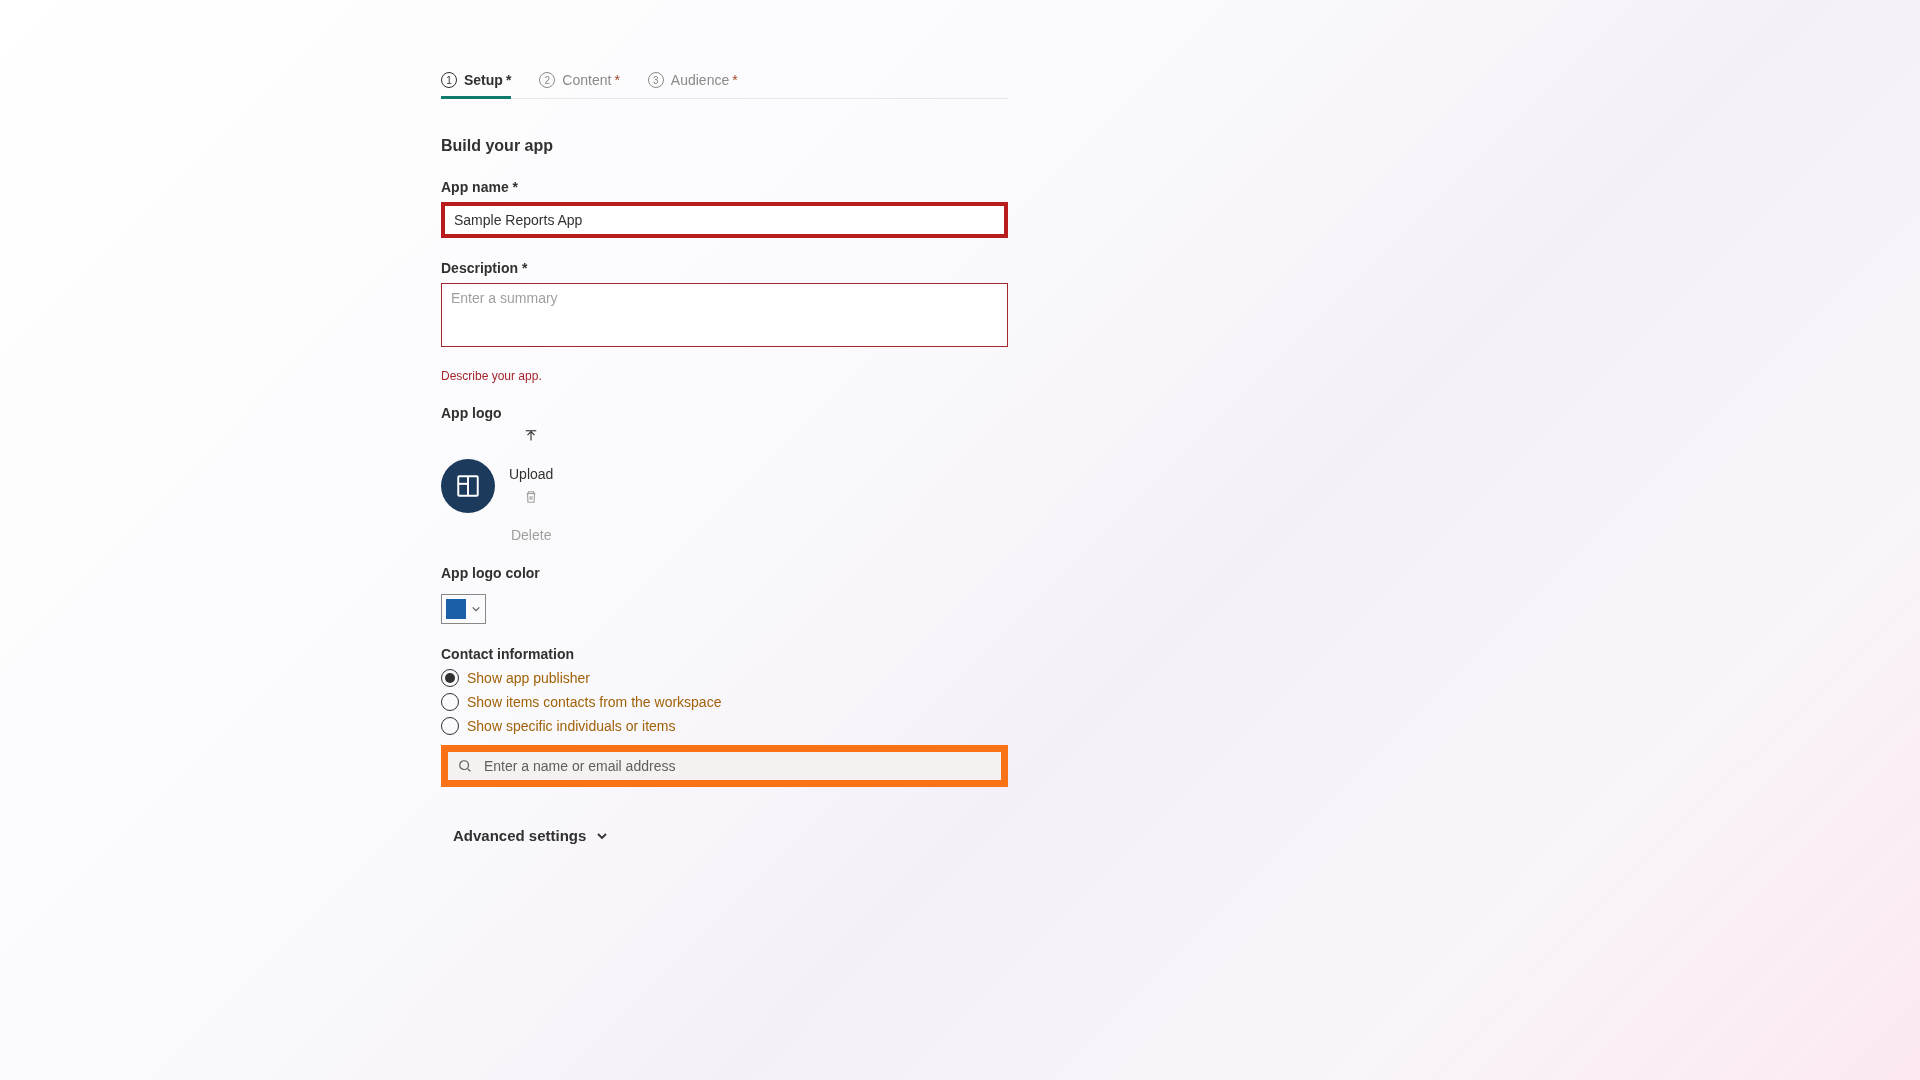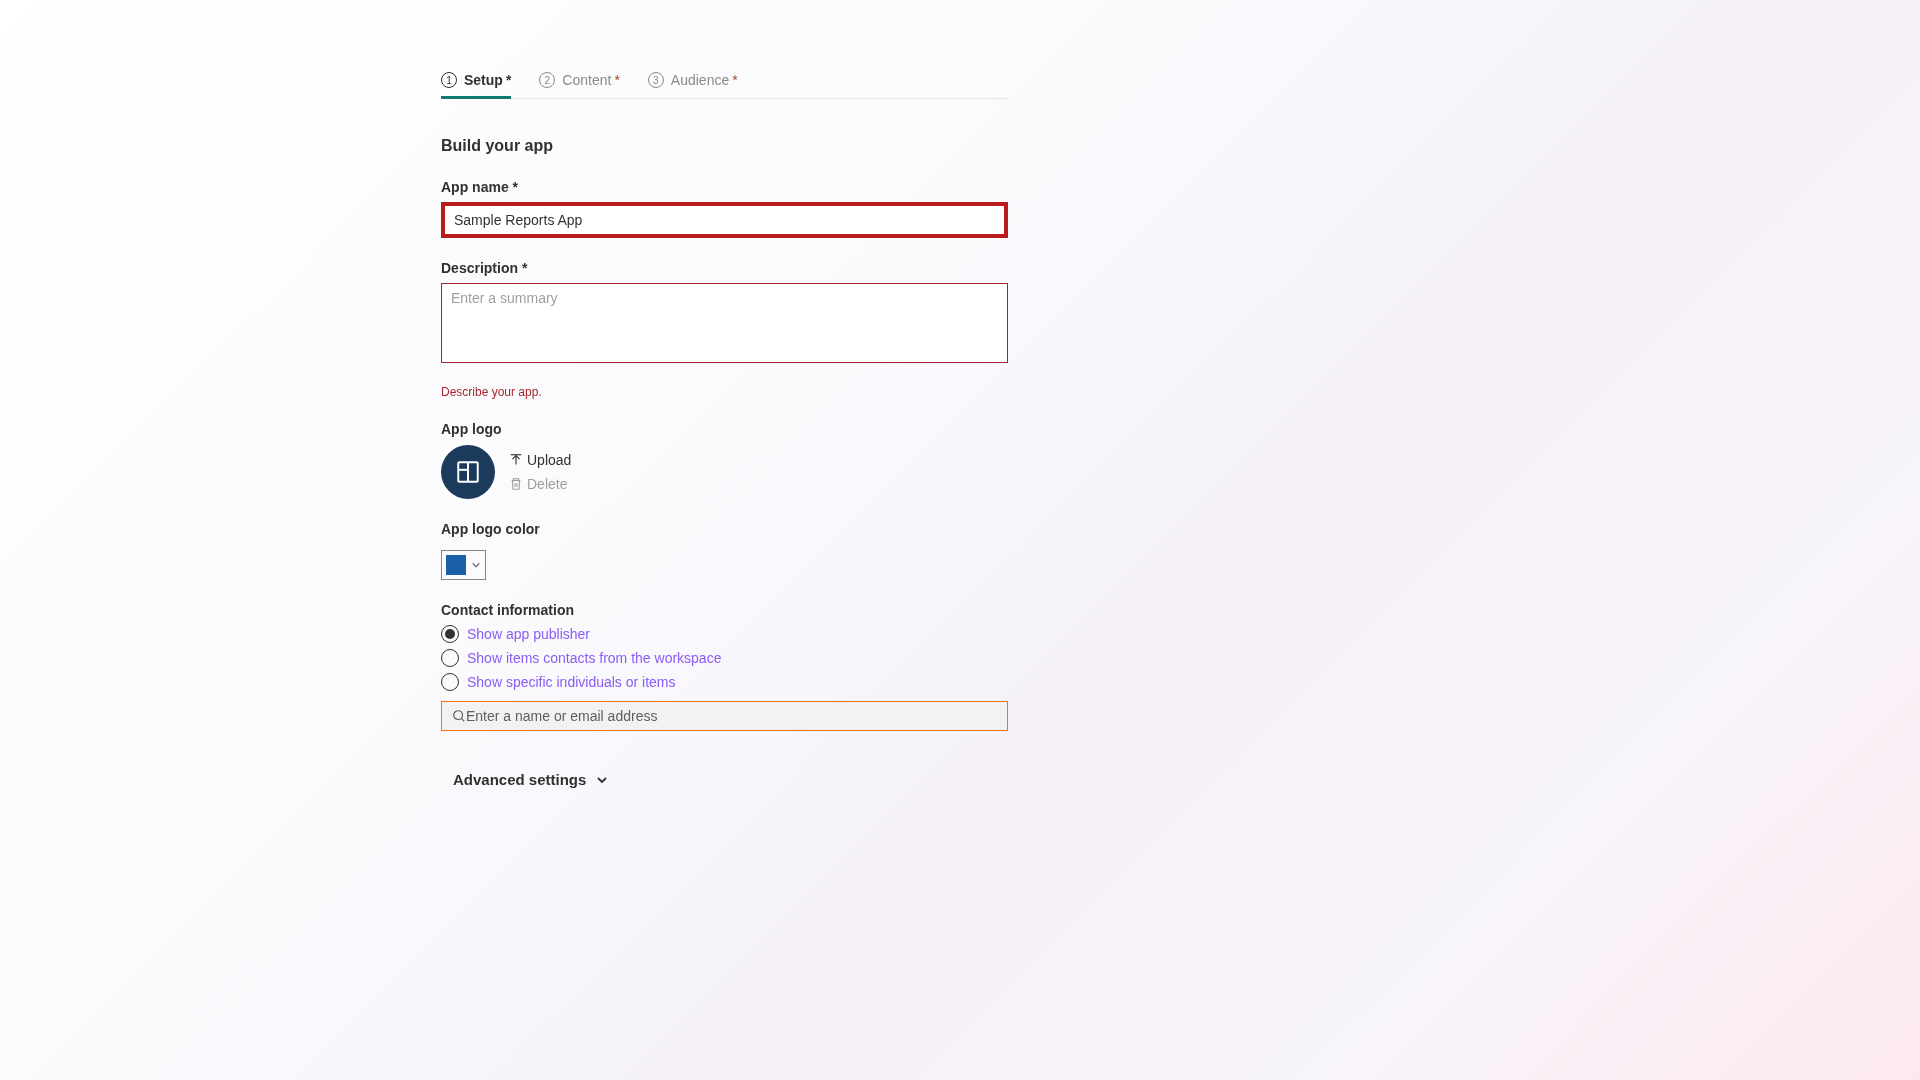--- a/index.html
+++ b/index.html
@@ -100,21 +100,21 @@
     }
     .textarea {
       width: 100%;
       padding: 6px 9px;
       border: 1px solid #a4262c;
       font-size: 14px;
       color: #323130;
       font-family: inherit;
       outline: none;
       resize: none;
-      height: 80px;
+      height: 64px;
     }
     .textarea::placeholder {
       color: #a19f9d;
     }
     .error-text {
       color: #a4262c;
       font-size: 12px;
       margin-top: 18px;
     }
     .logo-section {
@@ -133,24 +133,25 @@
       justify-content: center;
     }
     .logo-actions {
       display: flex;
       flex-direction: column;
       gap: 8px;
     }
     .logo-action {
       display: flex;
       align-items: center;
-      gap: 4px;
-      font-size: 14px;
-      cursor: pointer;
-      color: #323130;
+      gap: 23px;
+      font-size: 14px;
+      cursor: pointer;
+      color: #323130;
+      flex-direction: column;
     }
     .logo-action.disabled {
       color: #a19f9d;
     }
     .color-picker {
       display: inline-flex;
       align-items: center;
       border: 1px solid #8a8886;
       padding: 4px;
       gap: 5px;
@@ -166,21 +167,21 @@
       display: flex;
       flex-direction: column;
       gap: 6px;
       margin-top: 6px;
     }
     .radio-option {
       display: flex;
       align-items: center;
       gap: 8px;
       font-size: 14px;
-      color: #8b5cf6;
+      color: #a16207;
       cursor: pointer;
     }
     .radio-btn {
       width: 18px;
       height: 18px;
       border: 1px solid #323130;
       border-radius: 50%;
       display: flex;
       align-items: center;
       justify-content: center;
@@ -188,24 +189,24 @@
     .radio-btn.checked::after {
       content: '';
       width: 10px;
       height: 10px;
       background: #323130;
       border-radius: 50%;
     }
     .search-input-wrapper {
       display: flex;
       align-items: center;
-      border: 1px solid #f97316;
+      border: 7px solid #f97316;
       background: #f3f2f1;
       padding: 6px 10px;
-      gap: 0;
+      gap: 12px;
       margin-top: 10px;
     }
     .search-input {
       border: none;
       background: transparent;
       font-size: 14px;
       flex: 1;
       outline: none;
     }
     .search-input::placeholder {

